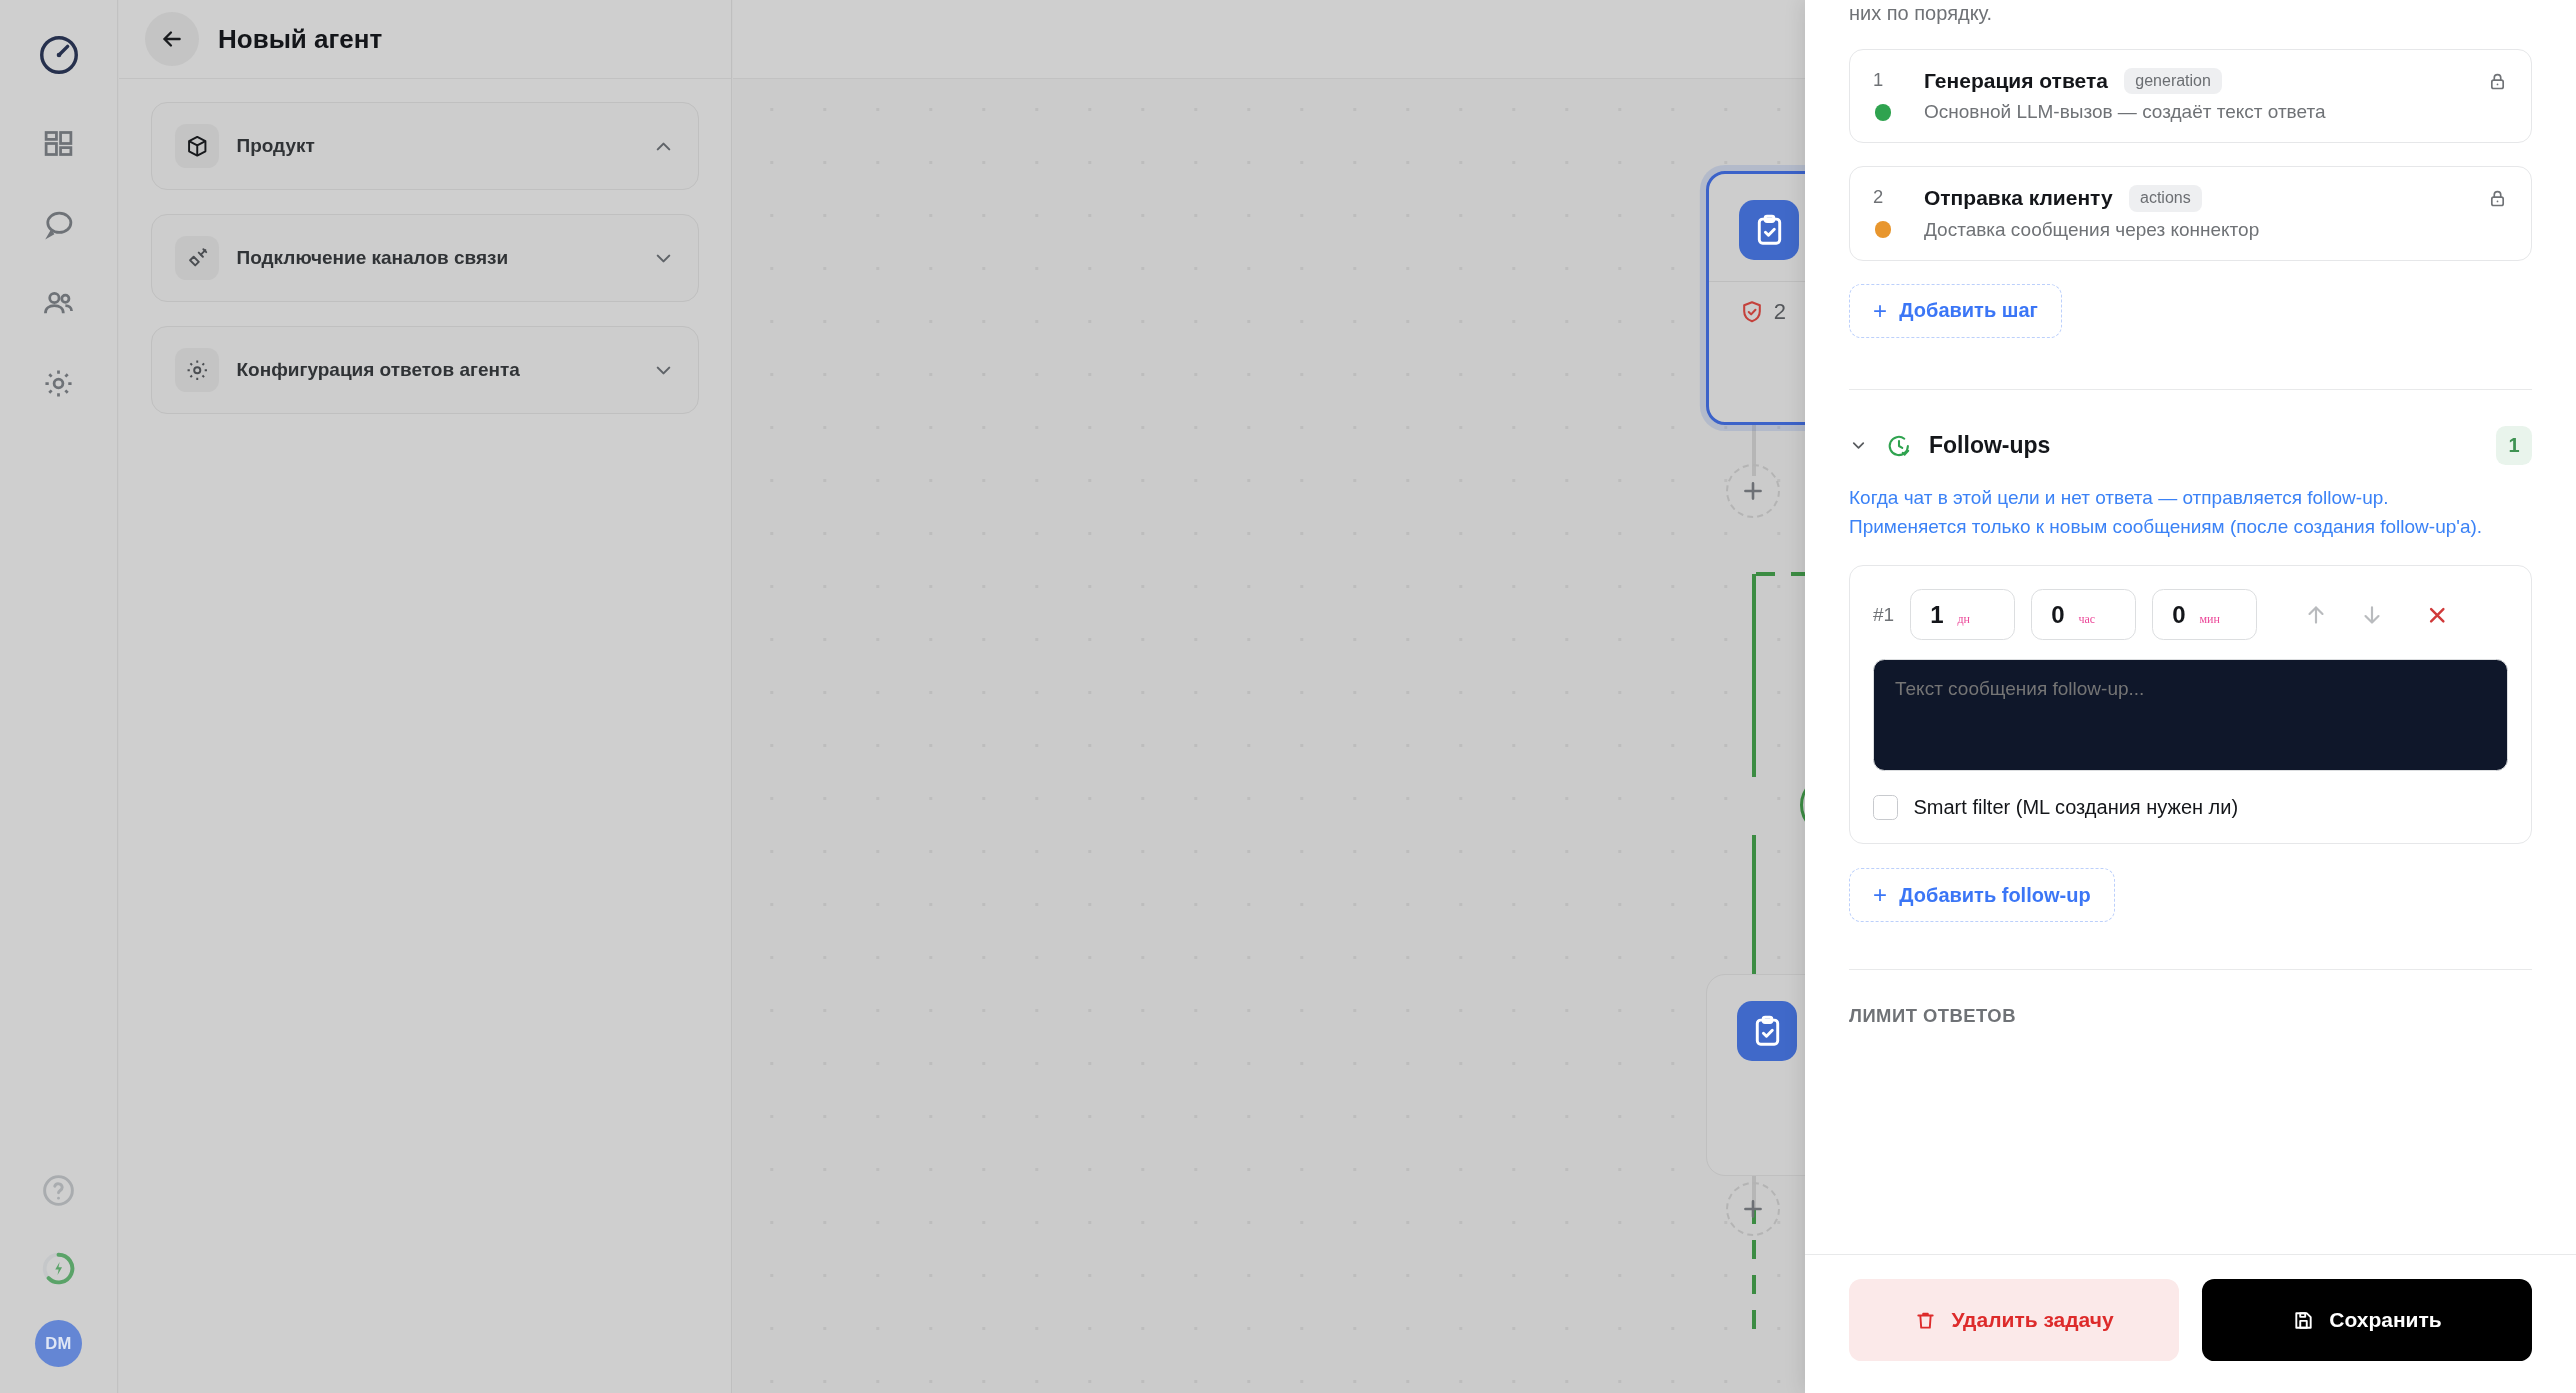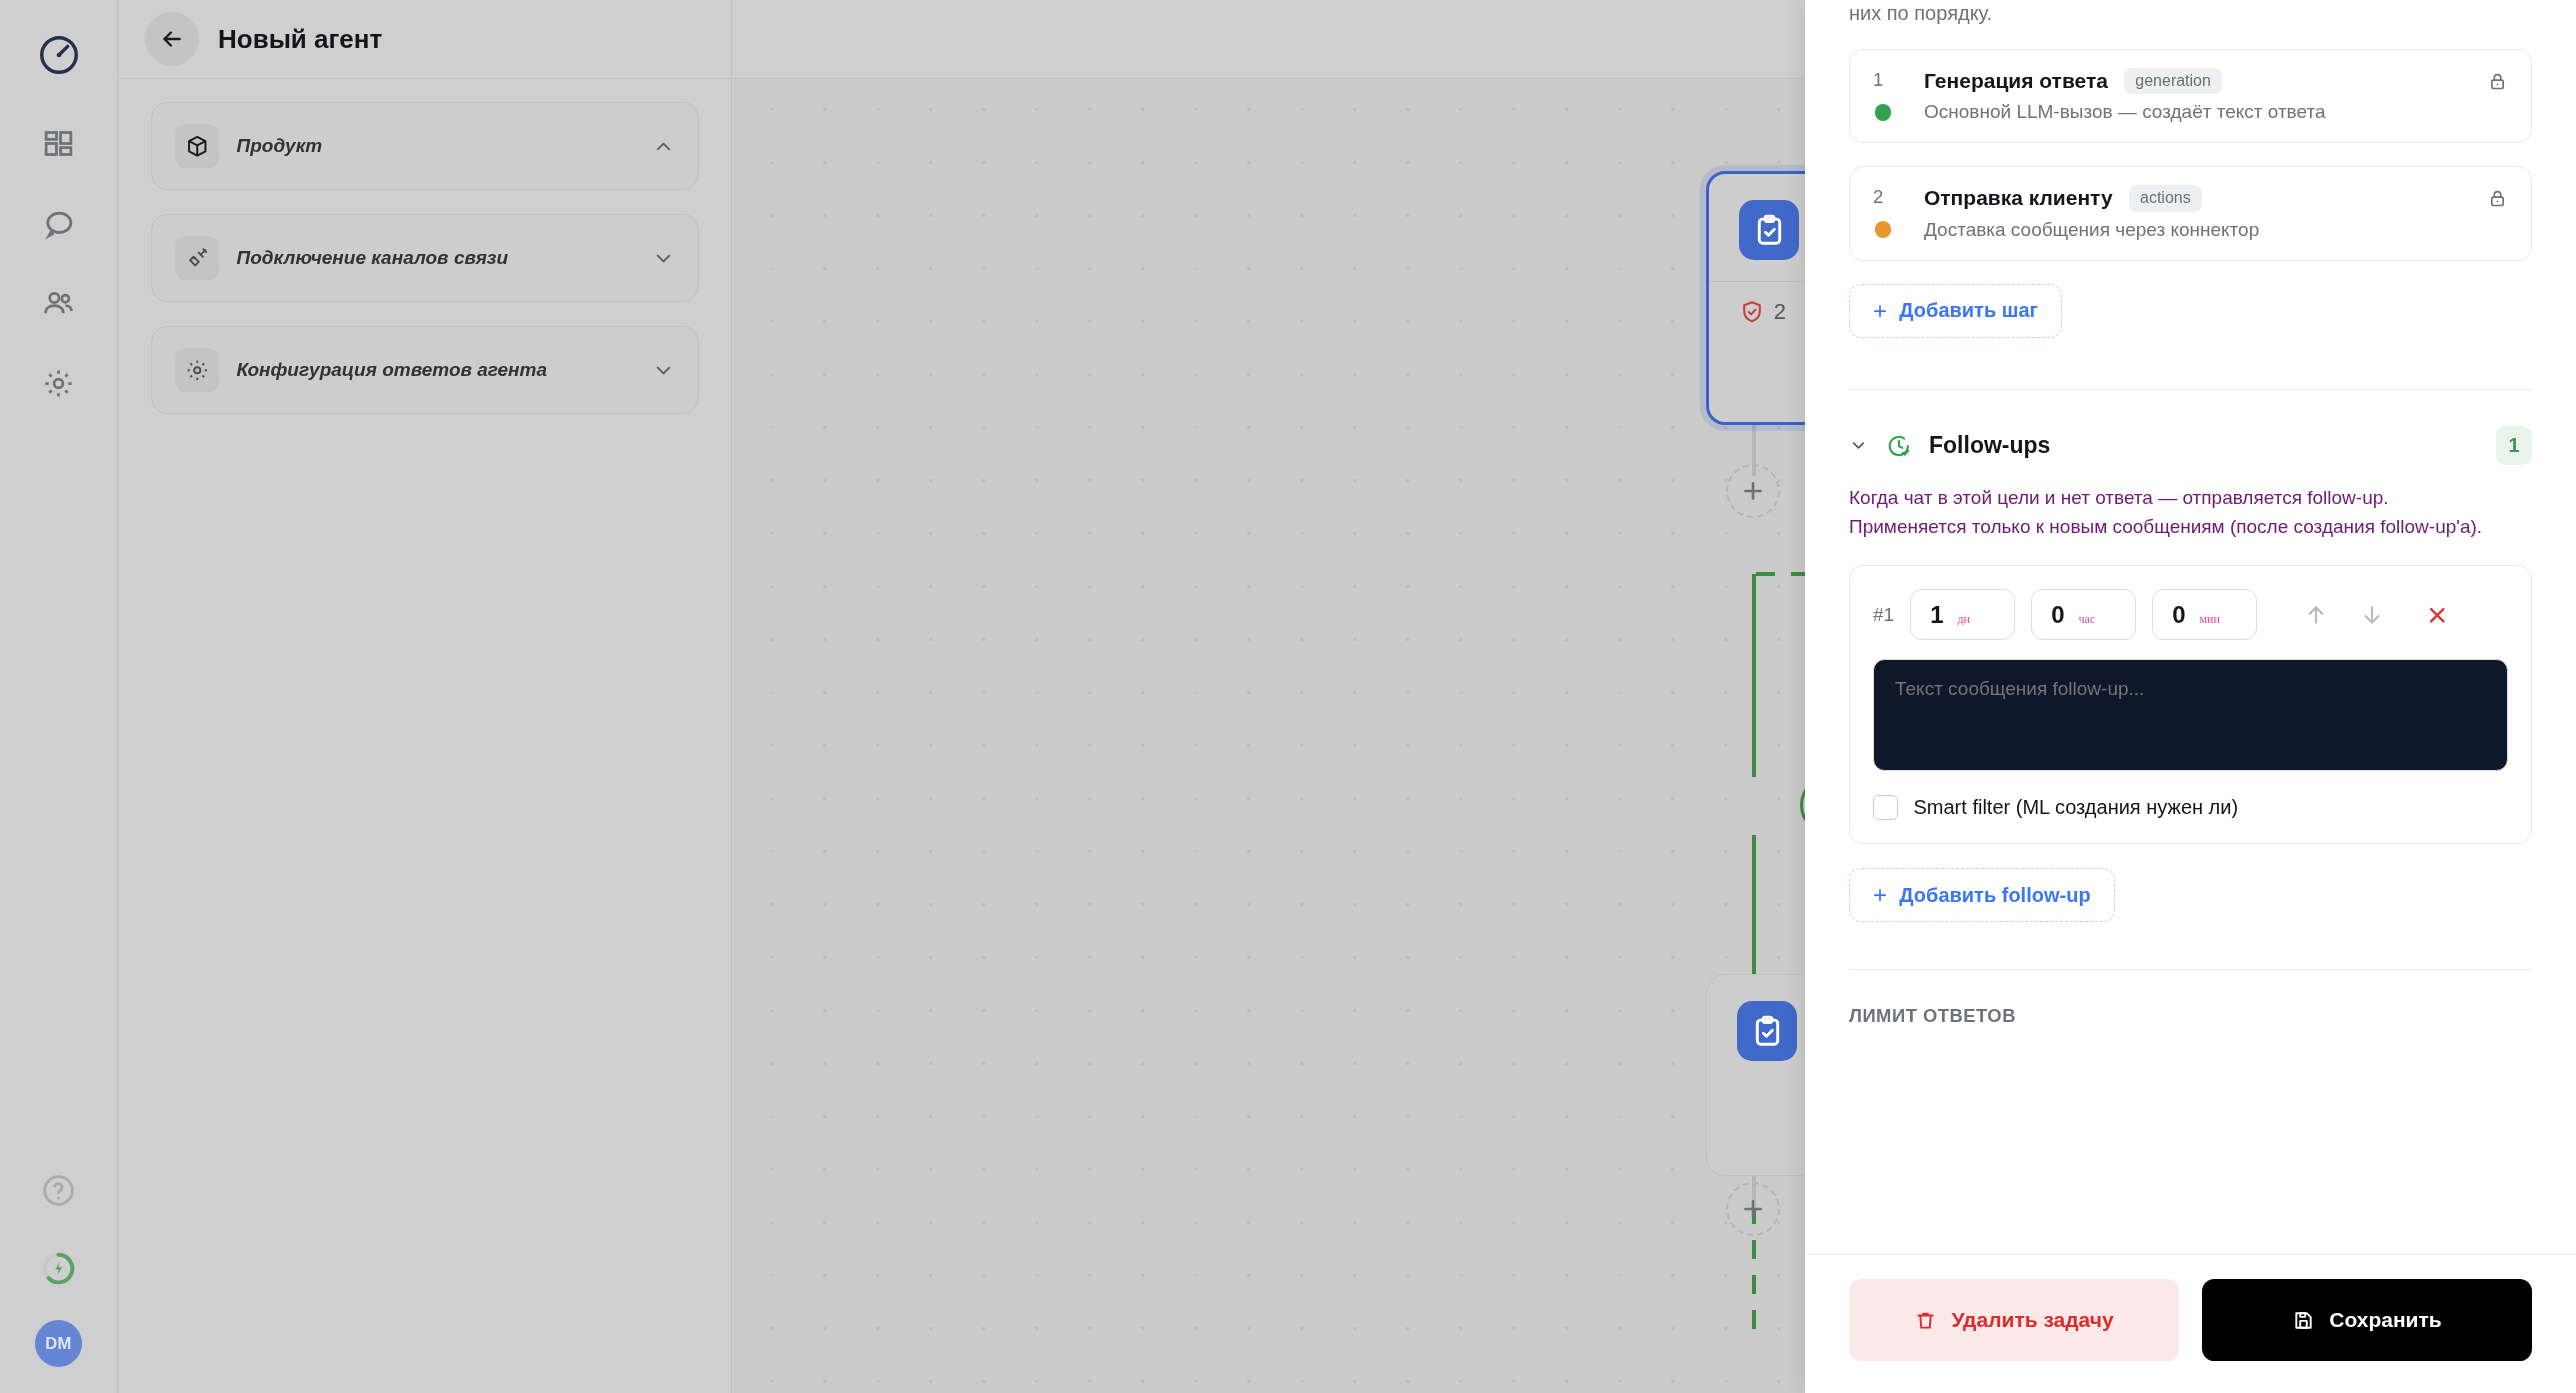--- a/index.html
+++ b/index.html
@@ -42,21 +42,21 @@
     height: 79px; display: flex; align-items: center; gap: 19px;
     padding-left: 26px; border-bottom: 0.9px solid #c2c2c2;
   }
   .back-btn {
     width: 54px; height: 54px; border-radius: 50%;
     background: #c4c4c4; display: flex; align-items: center; justify-content: center;
     cursor: pointer;
   }
   .page-title { font-size: 26px; font-weight: 600; color: #14161a; }
 
-  .sidebar-body { padding: 23px 32px; display: flex; flex-direction: column; gap: 24px; font-style: italic; }
+  .sidebar-body { padding: 23px 32px; display: flex; flex-direction: column; gap: 24px; }
   .sect-card {
     border: 0.9px solid #c0c0c0; border-radius: 16px; background: #cdcdcd;
   }
   .sect-head {
     display: flex; align-items: center; gap: 17.5px;
     padding: 21px 23px; cursor: pointer;
   }
   .sect-ico {
     width: 44px; height: 44px; border-radius: 11.4px; background: #c4c4c4;
     display: flex; align-items: center; justify-content: center; flex: 0 0 auto;
@@ -173,21 +173,21 @@
 
   .fu-head { display: flex; align-items: center; gap: 17.5px; }
   .fu-chev { color: #585b5f; width: 19px; }
   .fu-title { font-size: 23px; font-weight: 700; color: #14161a; }
   .fu-count {
     margin-left: auto; background: #e9f4ec; color: #3f9353;
     border-radius: 9.6px; min-width: 35px; height: 39px;
     display: flex; align-items: center; justify-content: center;
     font-size: 20px; font-weight: 700; padding: 0 12.3px;
   }
-  .fu-desc { margin-top: 17.5px; font-size: 19px; color: #701a75; line-height: 29px; }
+  .fu-desc { margin-top: 17.5px; font-size: 19px; color: #3b82f6; line-height: 29px; }
 
   .fu-card {
     margin-top: 24.5px; border: 0.9px solid #e6e7e9; border-radius: 14px;
     padding: 23px; background: #fff;
   }
   .fu-row { display: flex; align-items: center; gap: 16px; }
   .fu-idx { font-size: 19px; color: #6f7276; }
   .time-box {
     display: flex; align-items: baseline; gap: 14px;
     border: 0.9px solid #dcdee0; border-radius: 11.4px;

